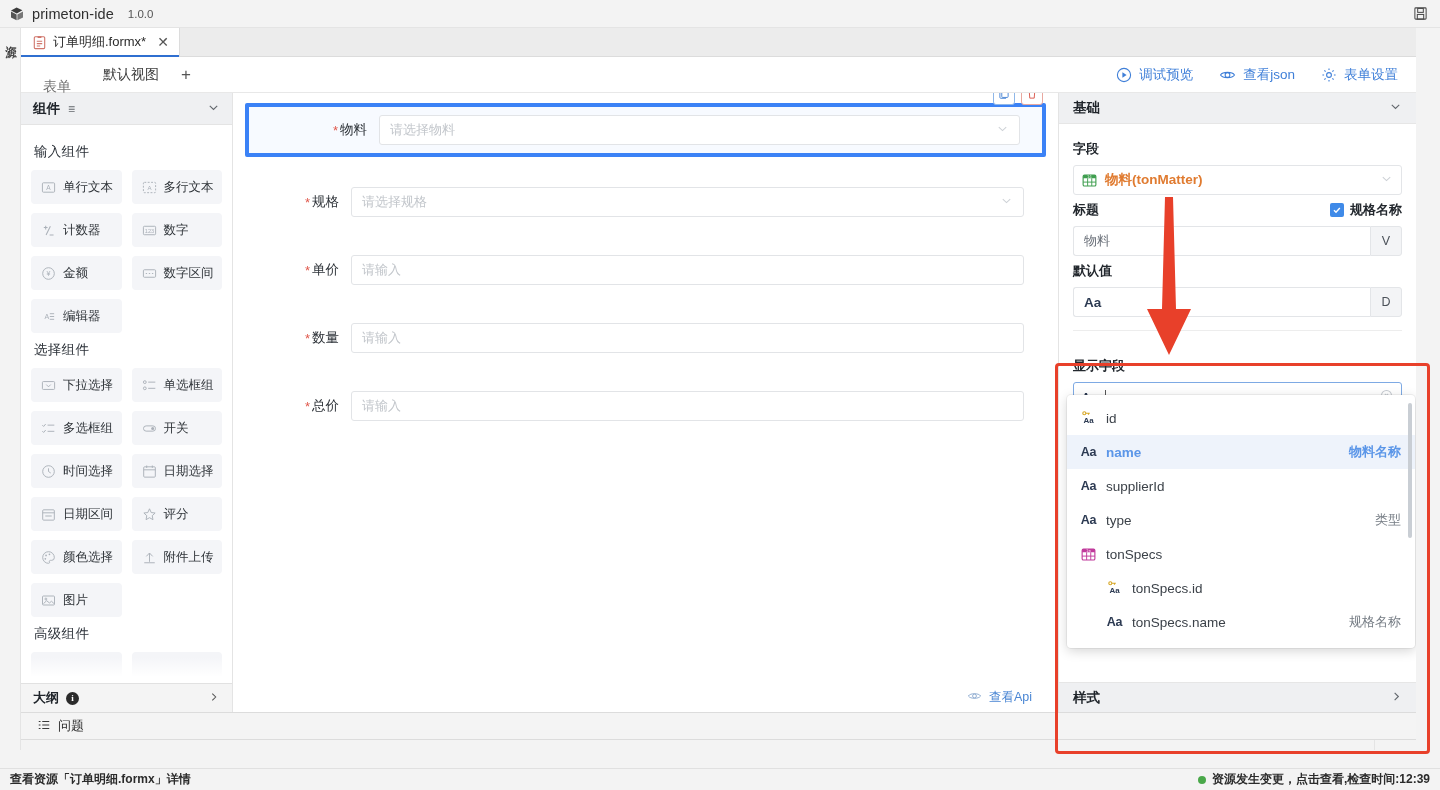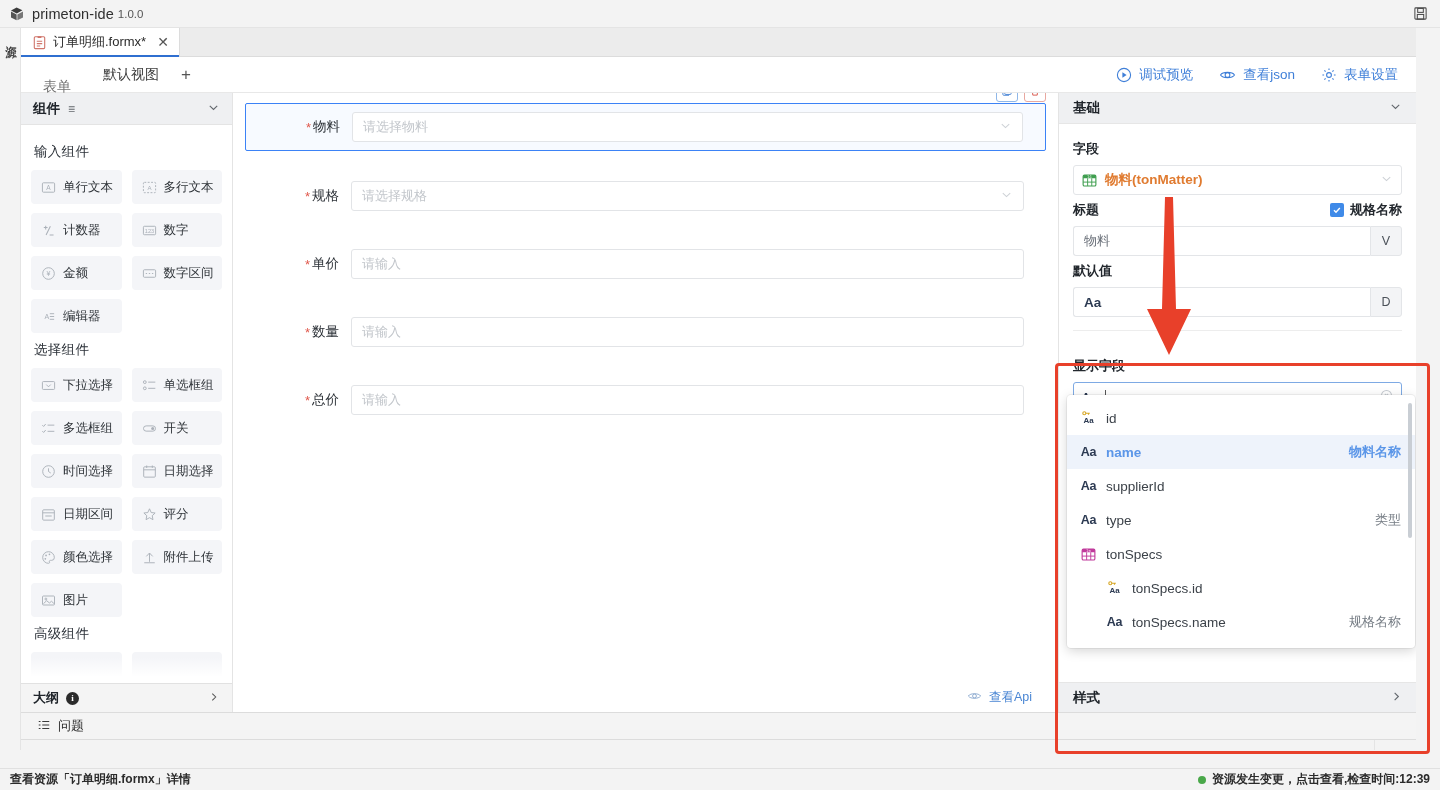--- a/index.html
+++ b/index.html
@@ -14,21 +14,21 @@
   #app { position: relative; width: 1398px; height: 790px; }
 
   
   .titlebar {
     position: absolute; left: 0; top: 0; width: 1440px; height: 28px;
     background: #f3f3f3; border-bottom: 1px solid #e4e4e4;
     display: flex; align-items: center; padding: 0 8px;
   }
   .app-logo { width: 18px; height: 18px; margin-right: 6px; flex: none; }
   .app-title { font-size: 14.5px; color: #303030; letter-spacing: .1px; }
-  .app-version { font-size: 11.5px; color: #555; margin-left: 4px; }
+  .app-version { font-size: 11.5px; color: #555; margin-left: 14px; }
   .titlebar-spacer { flex: 1; }
   .save-icon-btn {
     width: 24px; height: 22px; display: flex; align-items: center; justify-content: center;
     color: #555;
   }
 
   
   .left-rail {
     position: absolute; left: 0; top: 28px; width: 21px; height: 722px;
     background: #f3f3f3; border-right: 1px solid #e4e4e4;
@@ -134,22 +134,23 @@
   
   .canvas {
     position: absolute; left: 233px; top: 93px; width: 825px; height: 619px;
     background: #ffffff; overflow: hidden;
   }
   .form-row {
     display: flex; align-items: center; padding: 0 22px 0 0; height: 46px;
   }
   .form-row-wrap { position: relative; }
   .form-row-wrap.selected {
-    border: 1px solid #3b82f6; background: #f7faff; border-radius: 2px;
+    border: 4px solid #3b82f6; background: #f7faff; border-radius: 2px;
     margin: 10px 12px 0 12px;
+    padding-left: 24px;
   }
   .row-label {
     width: 106px; text-align: right; padding-right: 12px;
     font-size: 13.5px; color: #2d3238; flex: none;
   }
   .req-star { color: #e0584c; margin-right: 2px; font-size: 13px; vertical-align: middle; }
   .row-field {
     flex: 1; height: 30px; border: 1px solid #e2e4e7; border-radius: 3px;
     background: #fff; display: flex; align-items: center; padding: 0 10px;
     font-size: 13px; color: #c2c6cb;

